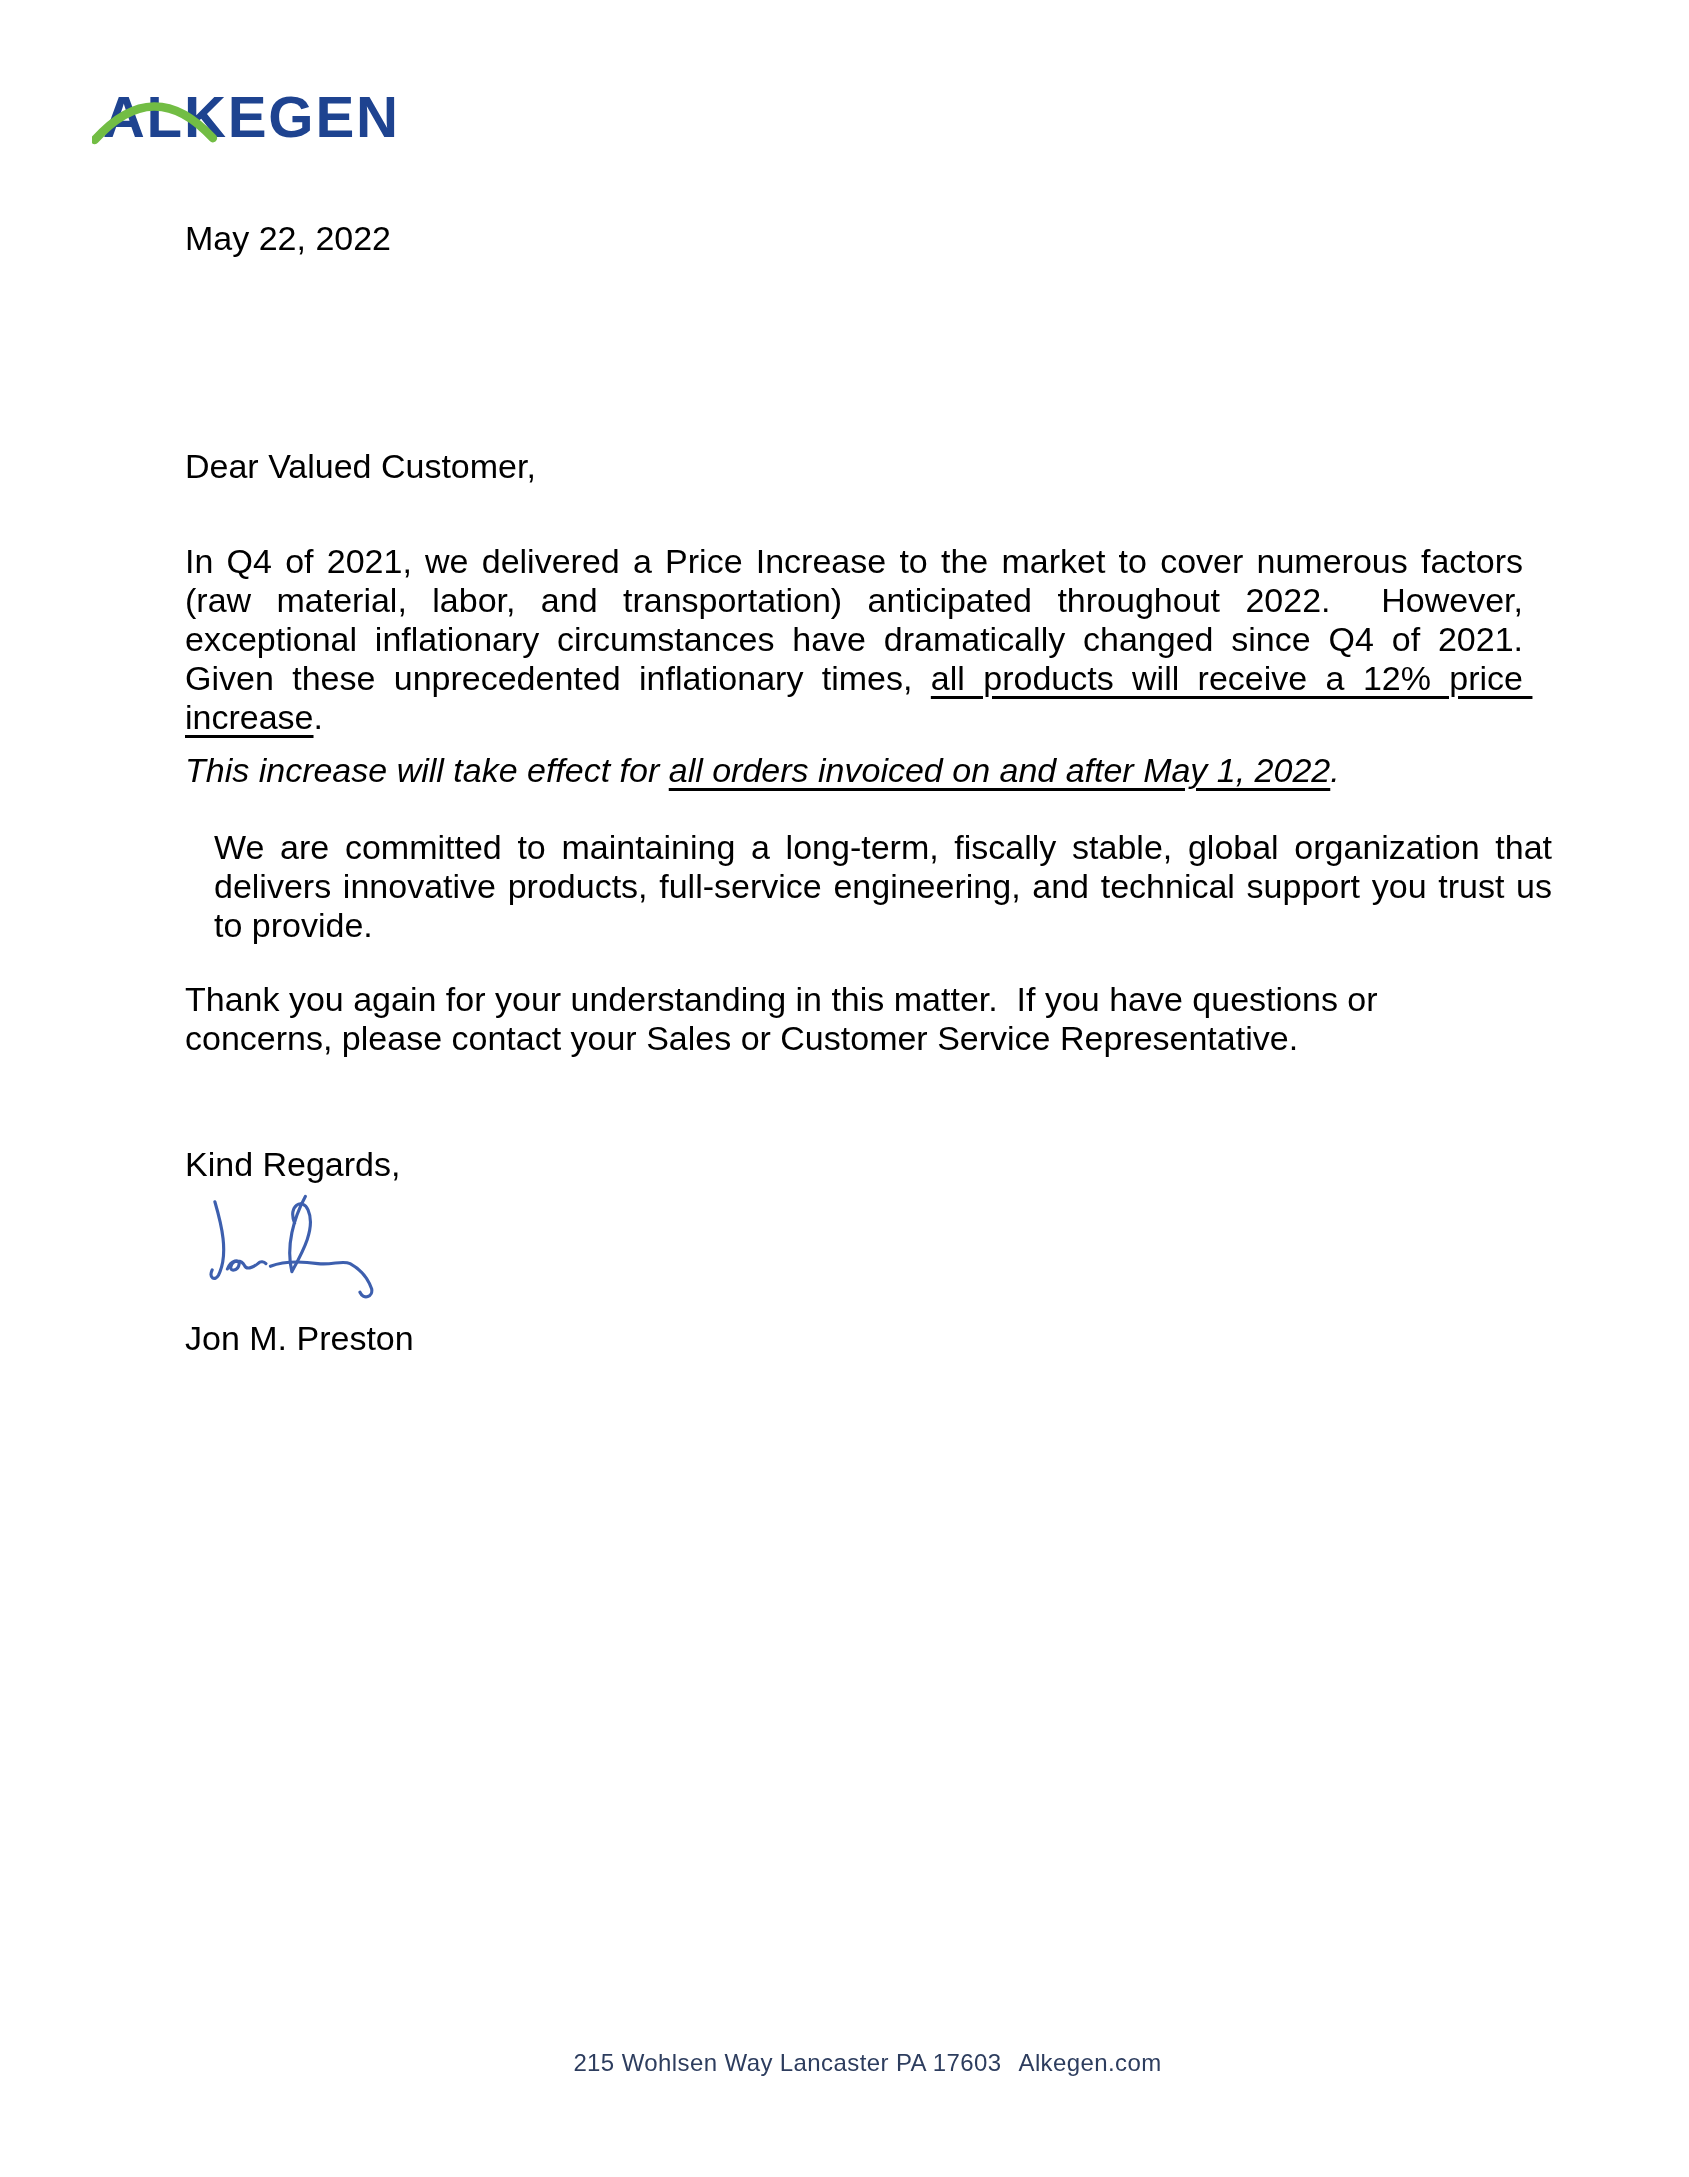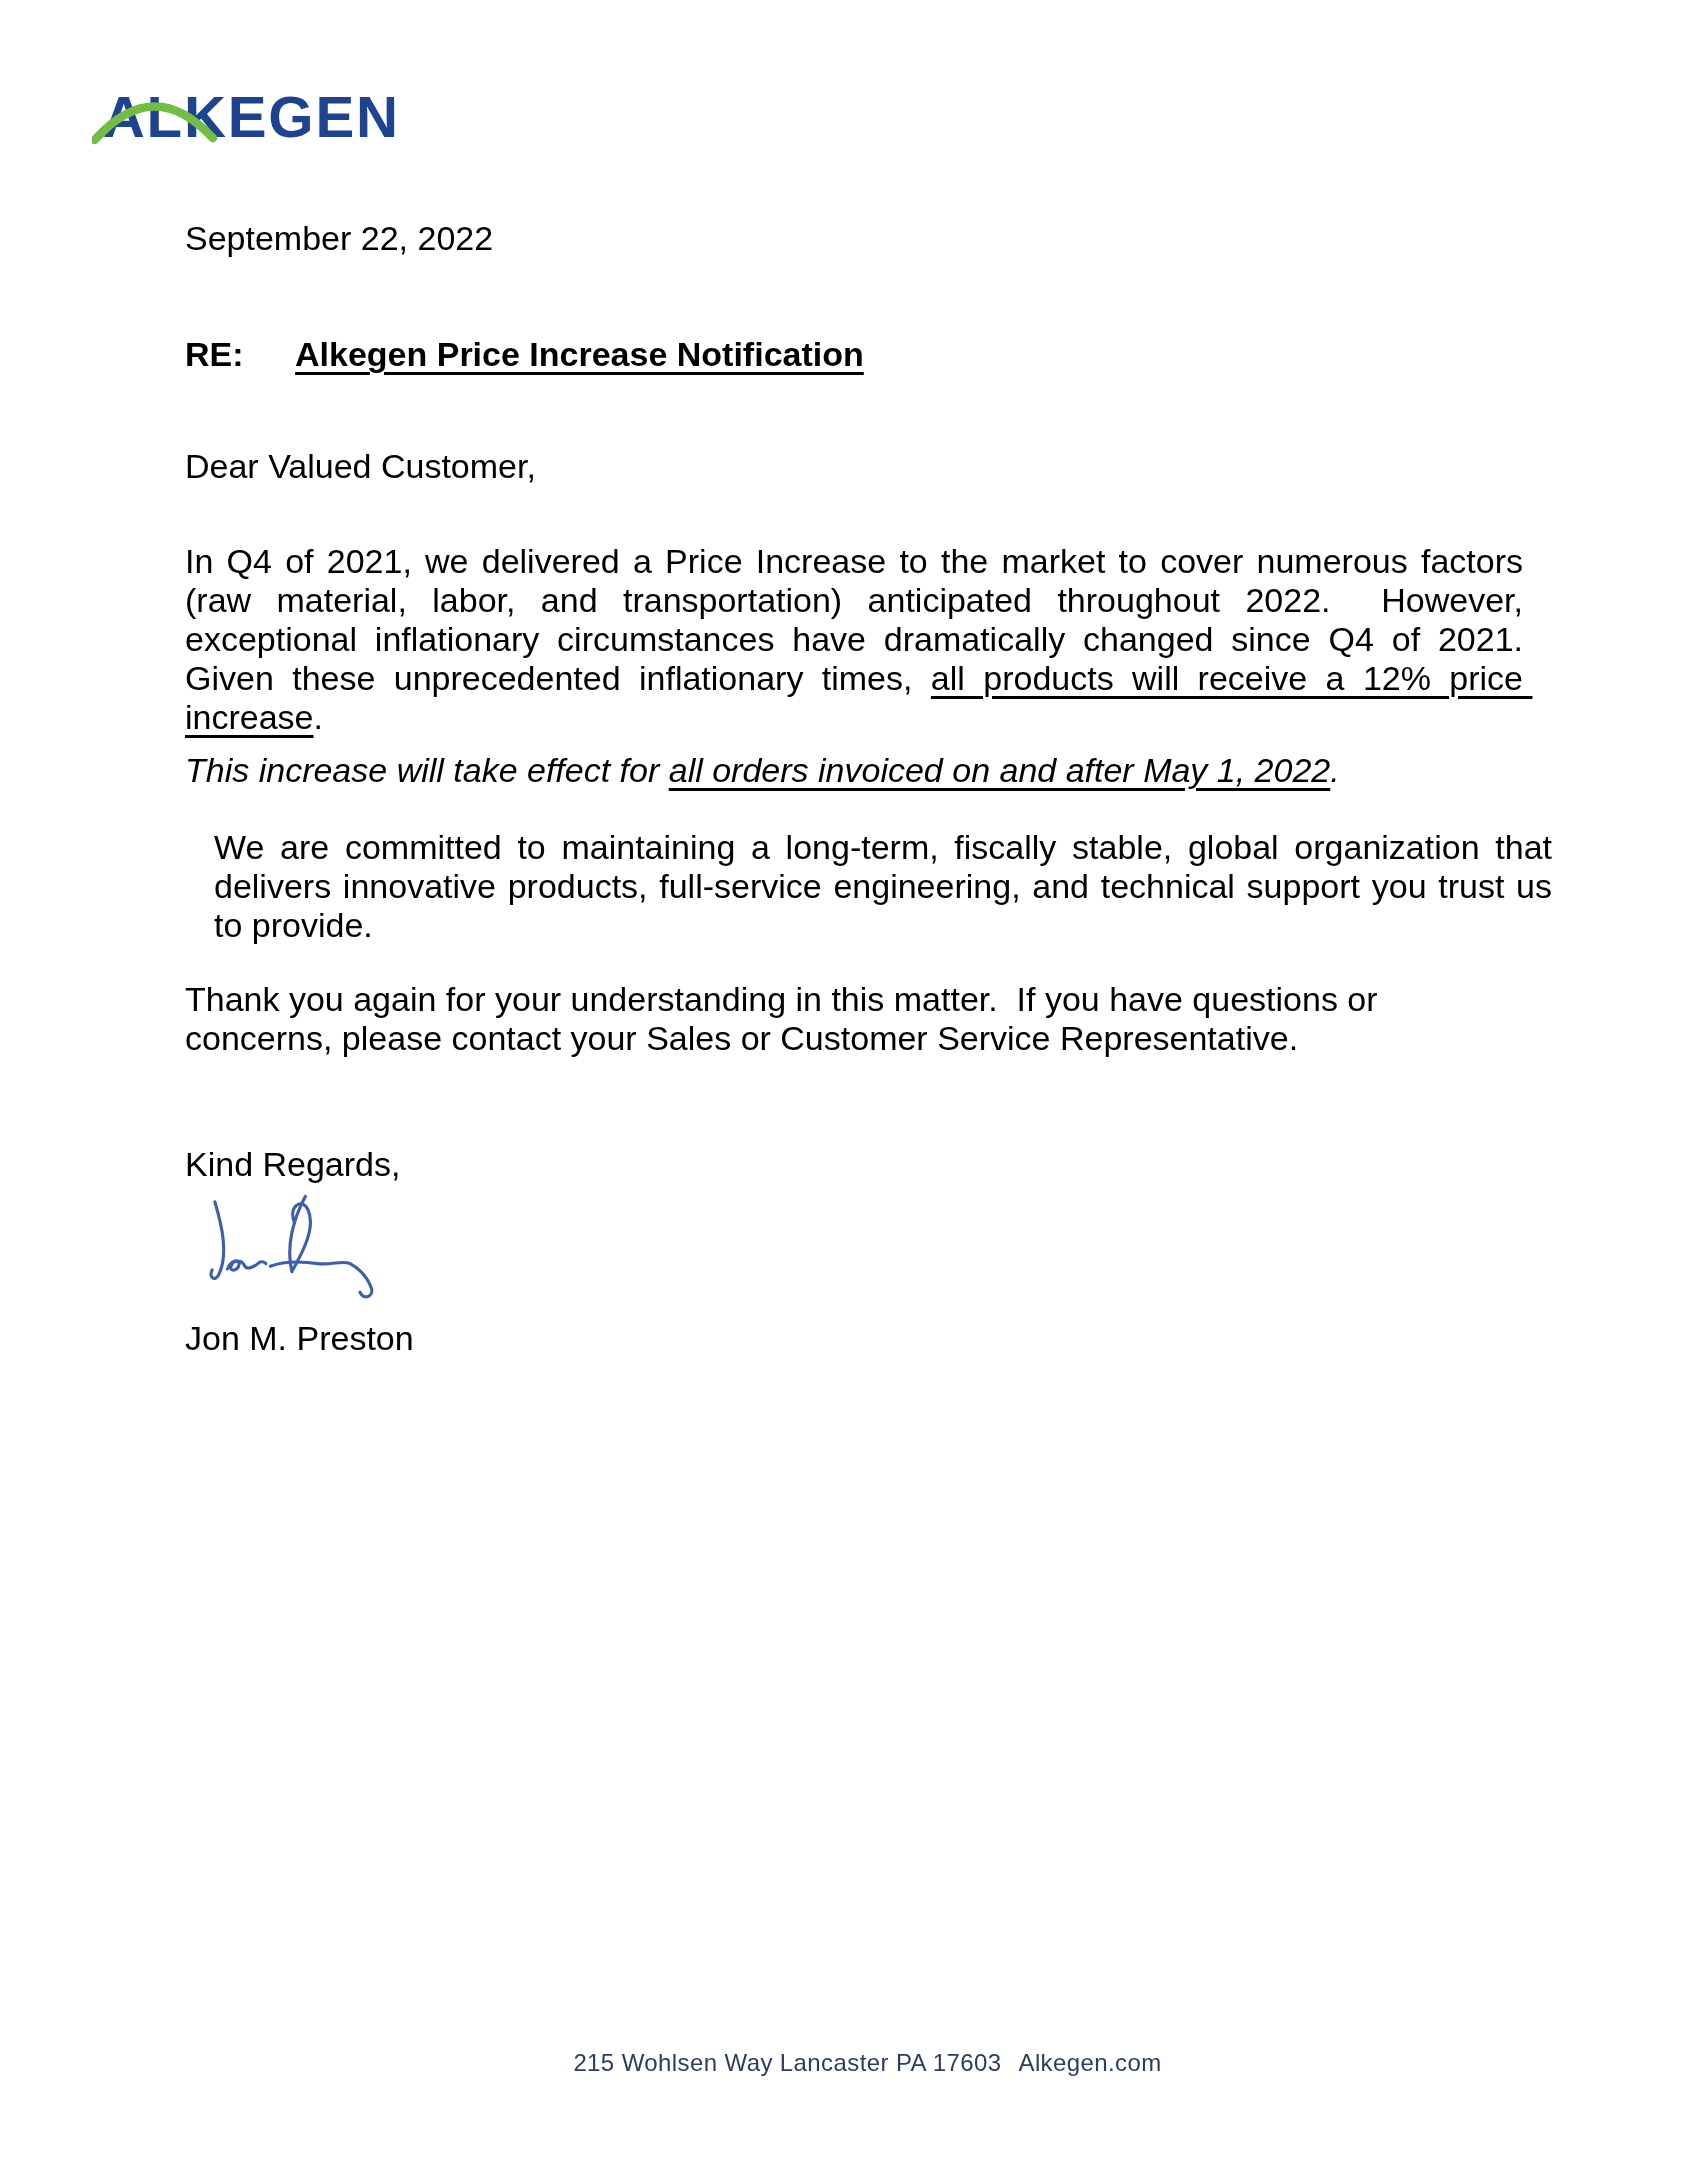--- a/index.html
+++ b/index.html
@@ -53,26 +53,22 @@
 </head>
 <body>
 
 <div class="page">
 
   <svg class="logo-svg" viewBox="0 0 345 78" aria-hidden="true">
     <text x="12" y="65" font-family="Liberation Sans, sans-serif" font-weight="bold" font-size="65" letter-spacing="2" fill="#1e4390">ALKEGEN</text>
     <path d="M3,68 Q69,-6 135,66" fill="none" stroke-width="9.5" stroke-linecap="round" stroke="#72bd44"></path>
   </svg>
 
-  <div class="abs date">September 22, 2022</div>
+  <div class="abs date">May 22, 2022</div>
 
-  <div class="abs subject">
-    <span class="re-label">RE:</span>
-    <span class="subject-title">Alkegen Price Increase Notification</span>
-  </div>
 
   <div class="abs salutation">Dear Valued Customer,</div>
 
   <p class="abs body-par justify p1"><span>In Q4 of 2021, we delivered a Price Increase to the market to cover numerous factors (raw material, labor, and transportation) anticipated throughout 2022.  However, exceptional inflationary circumstances have dramatically changed since Q4 of 2021.  Given these unprecedented inflationary times, </span><span class="u-seg">all products will receive a 12% price increase</span><span>.</span></p>
 
   <p class="abs body-par p2"><span>This increase will take effect for </span><span class="u-seg">all orders invoiced on and after May 1, 2022</span><span>.</span></p>
 
   <p class="abs body-par justify p3">We are committed to maintaining a long-term, fiscally stable, global organization that delivers innovative products, full-service engineering, and technical support you trust us to provide.</p>
 
   <p class="abs body-par p4">Thank you again for your understanding in this matter.  If you have questions or concerns, please contact your Sales or Customer Service Representative.</p>

